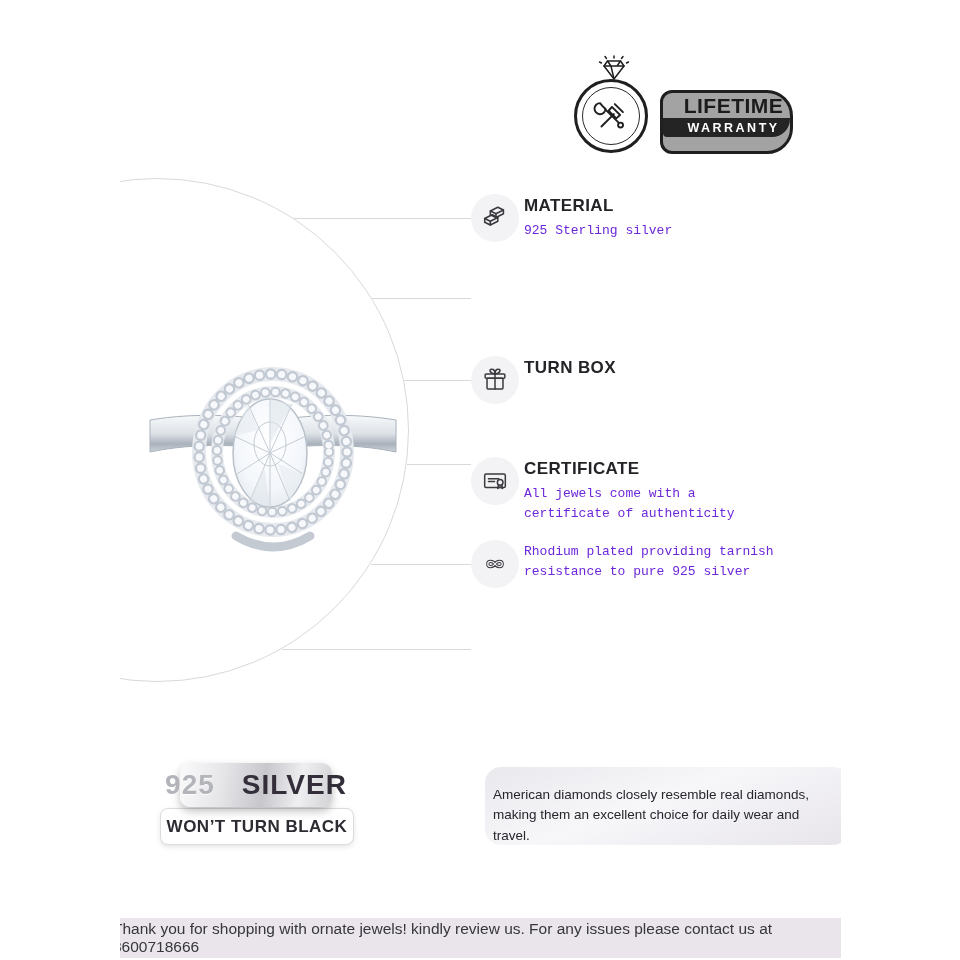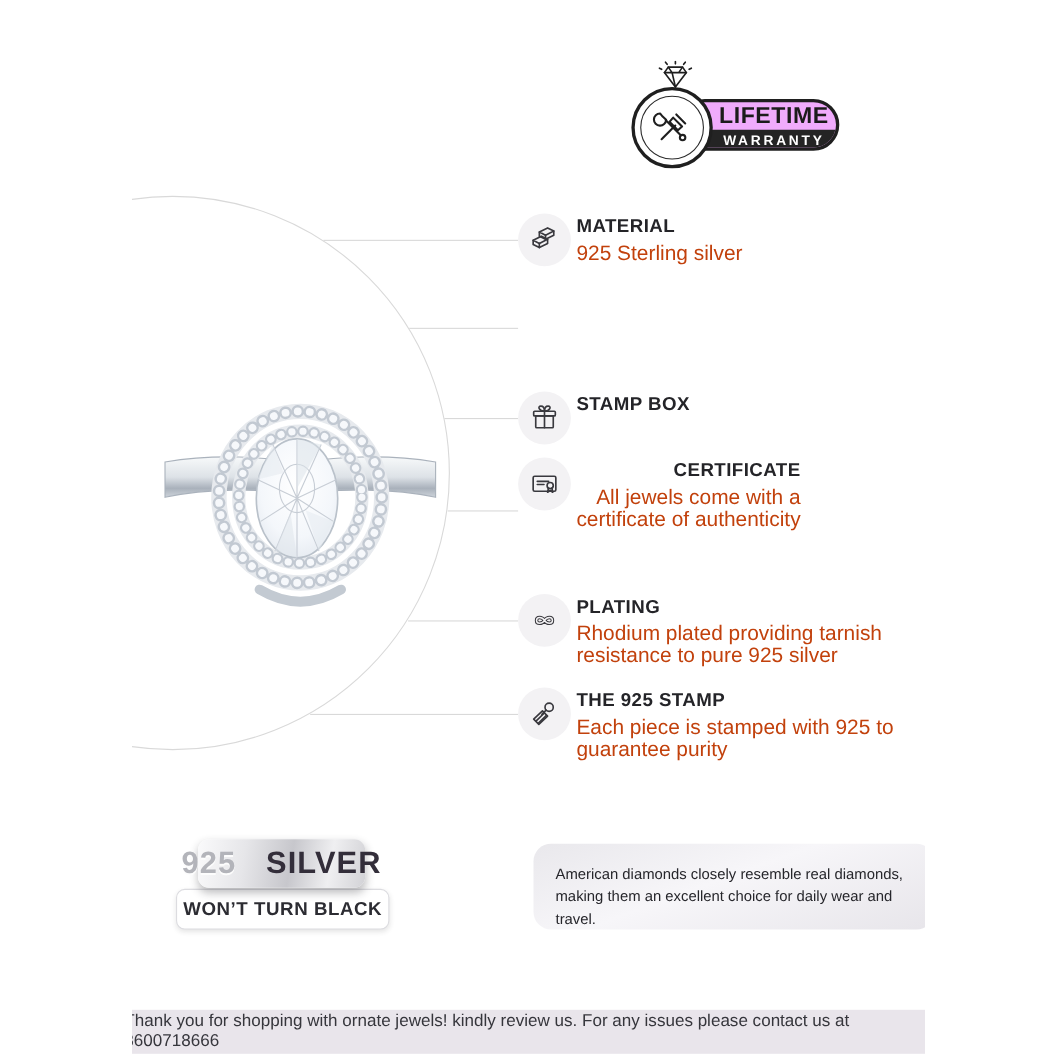--- a/index.html
+++ b/index.html
@@ -1,22 +1,22 @@
 <!DOCTYPE html>
 <html><head>
 <meta charset="utf-8">
 <style>
   html,body{margin:0;padding:0;background:#ffffff;}
   .canvas{position:relative;width:960px;height:960px;background:#fff;overflow:hidden;
           font-family:"Liberation Sans","DejaVu Sans",sans-serif;color:#222;}
   .content{position:absolute;left:120px;top:0;width:721px;height:960px;overflow:hidden;}
 
   
-  .wb-pill{position:absolute;left:510px;top:90px;width:133px;height:47px;box-sizing:border-box;
-           border:3px solid #1f1f1f;border-radius:12px 26px 26px 12px;background:#f0abfc;overflow:hidden;z-index:1;}
+  .wb-pill{position:absolute;left:540px;top:90px;width:133px;height:64px;box-sizing:border-box;
+           border:3px solid #1f1f1f;border-radius:12px 26px 26px 12px;background:#a3a3a3;overflow:hidden;z-index:1;}
   .wb-top{height:25px;display:flex;align-items:center;justify-content:center;
           font-weight:bold;font-size:21px;letter-spacing:.5px;color:#1b1b1b;padding-left:14px;}
   .wb-bottom{height:19px;background:#242424;border-radius:0 0 18px 4px;display:flex;align-items:center;
              justify-content:center;color:#fff;font-weight:bold;font-size:12.5px;letter-spacing:2.5px;padding-left:14px;}
   .wb-circle{position:absolute;left:454px;top:79px;width:74px;height:74px;border-radius:50%;
              background:#fff;border:3.5px solid #1f1f1f;box-sizing:border-box;z-index:2;
              display:flex;align-items:center;justify-content:center;}
   .wb-inner{width:58px;height:58px;border-radius:50%;border:1.5px solid #2a2a2a;box-sizing:border-box;
             display:flex;align-items:center;justify-content:center;}
   .wb-diamond{position:absolute;left:477px;top:55px;z-index:3;}
@@ -28,38 +28,38 @@
 
   
   .ring-art{position:absolute;left:20px;top:340px;}
 
   
   .feature{position:absolute;left:351px;display:flex;gap:5px;align-items:flex-start;}
   .ic{width:48px;height:48px;border-radius:50%;background:#f3f2f4;flex:none;
       display:flex;align-items:center;justify-content:center;}
   .tx{padding-top:2px;}
   .f-title{font-weight:bold;font-size:17px;letter-spacing:.4px;color:#242428;line-height:20px;margin-bottom:5px;white-space:nowrap;}
-  .f-desc{font-size:19px;color:#c2410c;line-height:20px;white-space:pre-line;}
+  .f-desc{font-size:13px;color:#6d28d9;line-height:20px;white-space:pre-line;font-family:Liberation Mono, monospace;}
 
   
   .silver-badge{position:absolute;left:60px;top:763px;width:152px;height:44px;border-radius:10px;
                 background:linear-gradient(100deg,#fafafb 0%,#e6e6e9 28%,#c7c7cc 55%,#efeff1 78%,#d2d2d6 100%);
                 box-shadow:0 4px 8px rgba(40,40,45,.30);display:flex;align-items:center;justify-content:center;gap:7px;
                 font-weight:bold;font-size:28px;letter-spacing:1px;z-index:2;}
   .silver-925{color:#b3b4ba;text-shadow:0 1px 0 #fdfdfd;}
   .silver-word{color:#332e3a;margin-left:20px;}
   .wtb-badge{position:absolute;left:40px;top:808px;width:192px;height:35px;border-radius:8px;background:#fff;
              border:1px solid #dcdce0;box-shadow:0 2px 5px rgba(40,40,45,.12);
              display:flex;align-items:center;justify-content:center;
              font-weight:bold;font-size:17px;letter-spacing:.5px;color:#2c2c32;z-index:1;}
 
   
   .note-box{position:absolute;left:365px;top:767px;width:364px;height:78px;box-sizing:border-box;
             border-radius:16px;background:linear-gradient(160deg,#e9e8ec 0%,#f7f6f9 45%,#e7e5ea 100%);
-            padding:18px 14px 0 20px;font-size:13.5px;line-height:1.5;color:#26262b;}
+            padding:18px 14px 0 8px;font-size:13.5px;line-height:1.5;color:#26262b;}
 
   
   .footer-bar{position:absolute;left:-7px;top:918px;width:734px;height:40px;background:#e9e5eb;
               display:flex;align-items:center;justify-content:center;
               font-size:15.5px;color:#36363c;}
 
   svg{display:block;}
 </style>
 </head>
 <body>
@@ -163,25 +163,25 @@
       <div class="ic">
         <svg width="30" height="30" viewBox="0 0 32 32" fill="none" stroke="#39393e" stroke-width="1.6" stroke-linecap="round" stroke-linejoin="round">
           <rect x="7.5" y="14" width="17" height="11.5" rx="1"></rect>
           <rect x="5.5" y="9.5" width="21" height="4.5" rx="1"></rect>
           <path d="M16 9.5 V25.5"></path>
           <path d="M16 9.5 C10.5 9 9 4.5 12.5 4.5 C15.5 4.5 16 8 16 9.5 Z"></path>
           <path d="M16 9.5 C21.5 9 23 4.5 19.5 4.5 C16.5 4.5 16 8 16 9.5 Z"></path>
         </svg>
       </div>
       <div class="tx">
-        <div class="f-title">STAMP BOX</div>
-      </div>
-    </div>
-
-    <div class="feature" style="top:416px;text-align:right;">
+        <div class="f-title">TURN BOX</div>
+      </div>
+    </div>
+
+    <div class="feature" style="top:457px;">
       <div class="ic">
         <svg width="30" height="30" viewBox="0 0 32 32" fill="none" stroke="#39393e" stroke-width="1.6" stroke-linecap="round" stroke-linejoin="round">
           <rect x="5" y="8.5" width="22" height="14.5" rx="1.5"></rect>
           <path d="M9 13.5 H20 M9 16.5 H15.5"></path>
           <circle cx="21.5" cy="17.5" r="3"></circle>
           <path d="M19.8 20 L19 24 L21.5 22.3 L24 24 L23.2 20"></path>
         </svg>
       </div>
       <div class="tx">
         <div class="f-title">CERTIFICATE</div>
@@ -191,41 +191,25 @@
     </div>
 
     <div class="feature" style="top:540px;">
       <div class="ic">
         <svg width="30" height="30" viewBox="0 0 32 32" fill="none" stroke-linecap="round">
           <path d="M16 16 C13.5 12.3 8.3 12.3 8.3 16 C8.3 19.7 13.5 19.7 16 16 C18.5 12.3 23.7 12.3 23.7 16 C23.7 19.7 18.5 19.7 16 16 Z" stroke="#39393e" stroke-width="3.4"></path>
           <path d="M16 16 C13.5 12.3 8.3 12.3 8.3 16 C8.3 19.7 13.5 19.7 16 16 C18.5 12.3 23.7 12.3 23.7 16 C23.7 19.7 18.5 19.7 16 16 Z" stroke="#f3f2f4" stroke-width="1.4"></path>
         </svg>
       </div>
       <div class="tx">
-        <div class="f-title">PLATING</div>
         <div class="f-desc">Rhodium plated providing tarnish
 resistance to pure 925 silver</div>
       </div>
     </div>
 
-    <div class="feature" style="top:625px;">
-      <div class="ic">
-        <svg width="30" height="30" viewBox="0 0 32 32" fill="none" stroke="#39393e" stroke-width="1.6" stroke-linecap="round" stroke-linejoin="round">
-          <circle cx="20.5" cy="9.5" r="4"></circle>
-          <path d="M17.6 12.3 L13.5 16.5"></path>
-          <path d="M5.5 21 L14 13 L19 18.2 L10.5 26.2 Z"></path>
-          <path d="M8 22.8 L15.6 15.4 M10.2 24.8 L17.6 17.6"></path>
-        </svg>
-      </div>
-      <div class="tx">
-        <div class="f-title">THE 925 STAMP</div>
-        <div class="f-desc">Each piece is stamped with 925 to
-guarantee purity</div>
-      </div>
-    </div>
 
     <div class="silver-badge">
       <span class="silver-925">925</span>
       <span class="silver-word">SILVER</span>
     </div>
     <div class="wtb-badge">WON’T TURN BLACK</div>
 
     <div class="note-box">American diamonds closely resemble real diamonds, making them an excellent choice for daily wear and travel.</div>
 
     <div class="footer-bar">Thank you for shopping with ornate jewels! kindly review us. For any issues please contact us at 8600718666</div>

